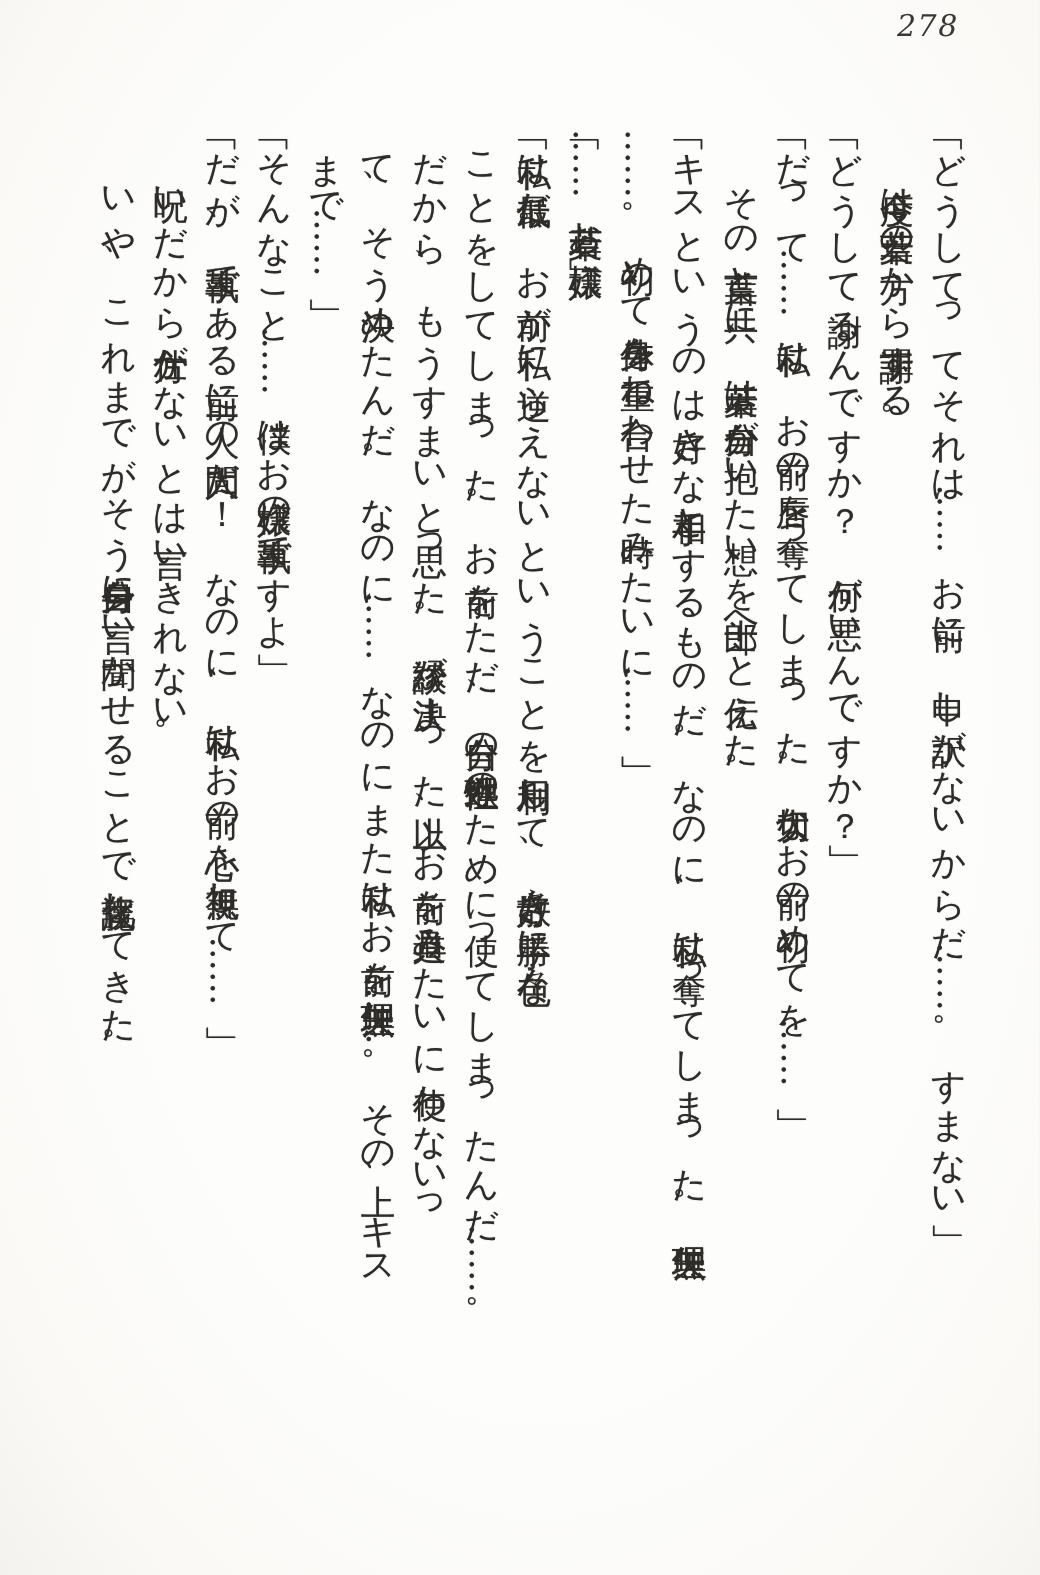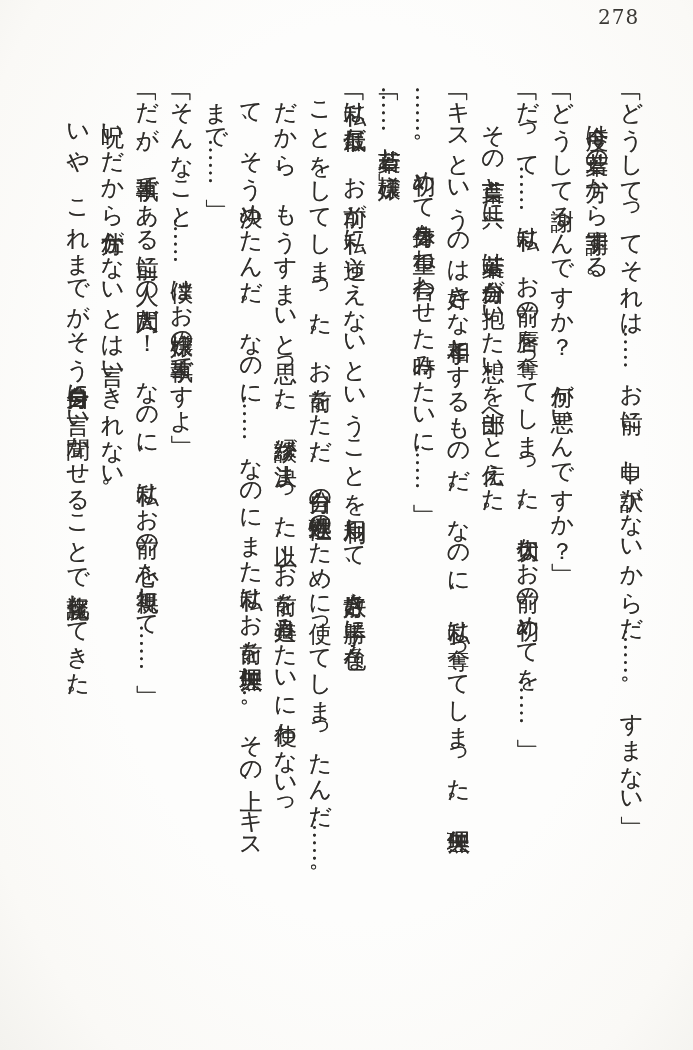--- a/index.html
+++ b/index.html
@@ -17,20 +17,21 @@
     width: 693px;
     height: 1050px;
     background: radial-gradient(ellipse at 52% 45%, #fdfdfc 55%, #faf9f6 85%, #f3f2ee 100%);
   }
   .page-number {
     position: absolute;
     top: 5px;
     left: 598px;
     width: 52px;
     font-family: "DejaVu Serif", "Liberation Serif", serif;
+    font-style: italic;
     font-size: 20px;
     letter-spacing: 1px;
     color: #3a3835;
     text-align: left;
   }
   .text-block {
     position: absolute;
     top: 86px;
     right: 44px;
     height: 902px;

